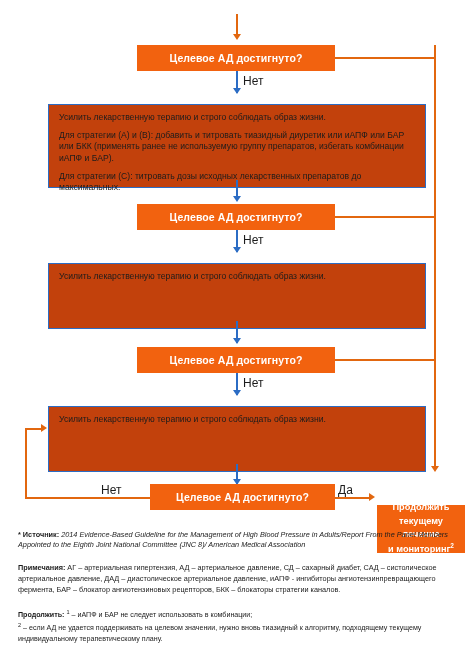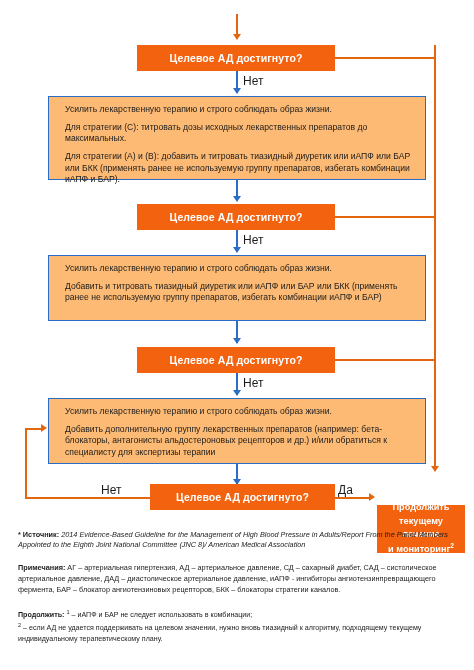--- a/index.html
+++ b/index.html
@@ -20,23 +20,24 @@
     font-size:10.5px;
     font-weight:bold;
     display:flex;align-items:center;justify-content:center;
     text-align:center;
     letter-spacing:.1px;
   }
   
   .action{
     position:absolute;
     border:1.4px solid #2B6CC4;
-    background:#fdba74;
+    background:#c2410c;
     box-sizing:border-box;
-    padding:7px 10px 6px 16px;
+    padding:7px 10px 6px 10px;
+    margin-top:8px;
   }
   .action p{
     margin:0 0 6px 0;
     font-size:8.6px;
     line-height:1.36;
     color:#1c1c1c;
   }
   .action p:last-child{margin-bottom:0;}
 
   
@@ -109,56 +110,54 @@
   </div>
 
   <div class="ln horange" style="left:335px;top:57px;width:100px;"></div>
 
   <div class="ln vblue" style="left:236px;top:71px;height:22px;"></div>
   <div class="arrow-d-blue" style="left:233px;top:88px;"></div>
   <div class="edge-label" style="left:243px;top:74px;">Нет</div>
 
   <div class="action" style="left:48px;top:96px;width:378px;height:84px;">
     <p>Усилить лекарственную терапию и строго соблюдать образ жизни.</p>
+    <p>Для стратегии (A) и (B): добавить и титровать тиазидный диуретик или иАПФ или БАР или БКК (применять ранее не используемую группу препаратов, избегать комбинации иАПФ и БАР).</p>
     <p>Для стратегии (C): титровать дозы исходных  лекарственных препаратов до максимальных.</p>
-    <p>Для стратегии (A) и (B): добавить и титровать тиазидный диуретик или иАПФ или БАР или БКК (применять ранее не используемую группу препаратов, избегать комбинации иАПФ и БАР).</p>
   </div>
 
   <div class="ln vblue" style="left:236px;top:180px;height:20px;"></div>
   <div class="arrow-d-blue" style="left:233px;top:196px;"></div>
 
   <div class="decision" style="left:137px;top:204px;width:198px;height:26px;">
     <span>Целевое АД достигнуто?</span>
   </div>
   <div class="ln horange" style="left:335px;top:216px;width:100px;"></div>
 
   <div class="ln vblue" style="left:236px;top:230px;height:22px;"></div>
   <div class="arrow-d-blue" style="left:233px;top:247px;"></div>
   <div class="edge-label" style="left:243px;top:233px;">Нет</div>
 
   <div class="action" style="left:48px;top:255px;width:378px;height:66px;">
     <p>Усилить лекарственную терапию и строго соблюдать образ жизни.</p>
-    <p>Добавить и титровать тиазидный диуретик или иАПФ или БАР или БКК (применять ранее не используемую группу препаратов, избегать комбинации иАПФ и БАР)</p>
   </div>
 
   <div class="ln vblue" style="left:236px;top:321px;height:22px;"></div>
   <div class="arrow-d-blue" style="left:233px;top:338px;"></div>
 
   <div class="decision" style="left:137px;top:347px;width:198px;height:26px;">
     <span>Целевое АД достигнуто?</span>
   </div>
   <div class="ln horange" style="left:335px;top:359px;width:100px;"></div>
 
   <div class="ln vblue" style="left:236px;top:373px;height:22px;"></div>
   <div class="arrow-d-blue" style="left:233px;top:390px;"></div>
   <div class="edge-label" style="left:243px;top:376px;">Нет</div>
 
   <div class="action" style="left:48px;top:398px;width:378px;height:66px;">
     <p>Усилить лекарственную терапию и строго соблюдать образ жизни.</p>
-    <p>Добавить дополнительную группу лекарственных препаратов (например: бета-блокаторы, антагонисты альдостероновых рецепторов и др.) и/или обратиться к специалисту для экспертизы терапии</p>
   </div>
 
   <div class="ln vblue" style="left:236px;top:464px;height:20px;"></div>
   <div class="arrow-d-blue" style="left:233px;top:479px;"></div>
 
   <div class="decision" style="left:150px;top:484px;width:185px;height:26px;">
     <span>Целевое АД достигнуто?</span>
   </div>
 
   <div class="ln horange" style="left:335px;top:497px;width:36px;"></div>

